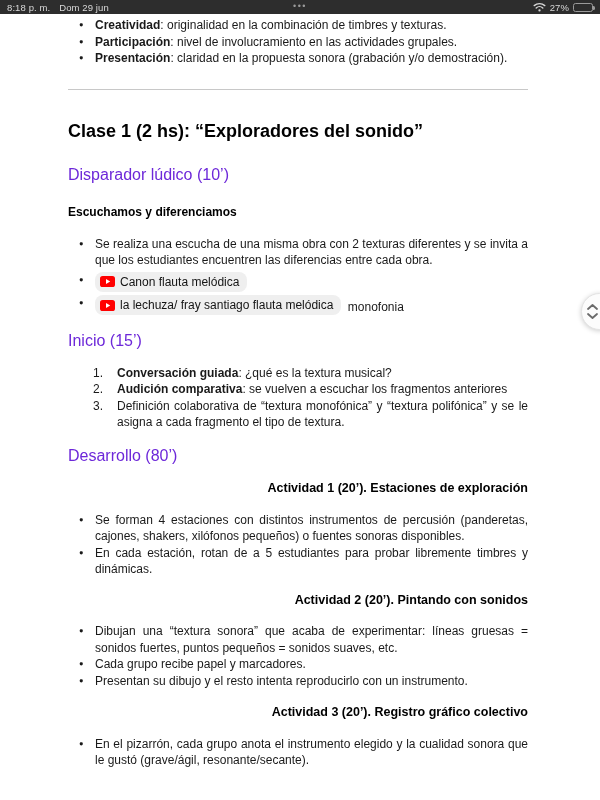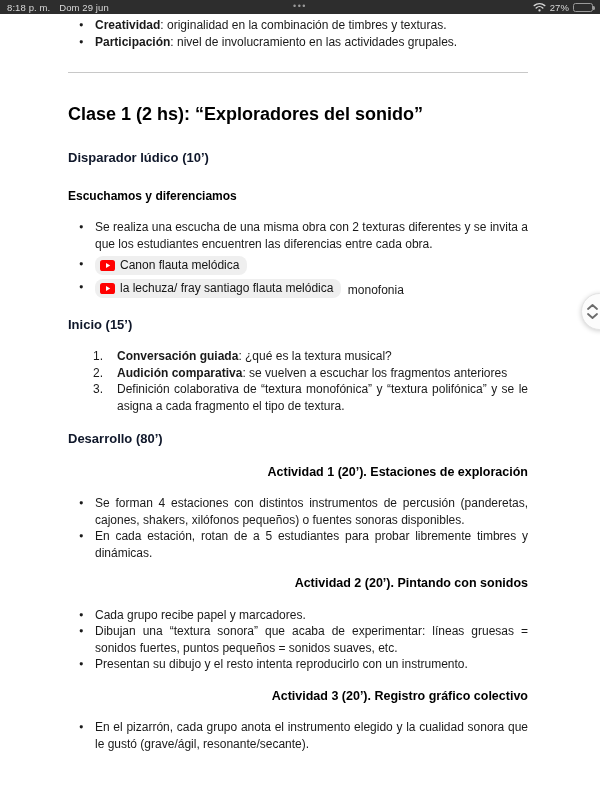--- a/index.html
+++ b/index.html
@@ -25,21 +25,21 @@
   .jst { text-align: justify; }
   ul.blist { list-style:none; padding-left:27px; }
   ul.blist > li { position:relative; }
   ul.blist > li::before { content:"●"; position:absolute; left:-16px; top:0px; font-size:7.5px; color:#1a1a1a; }
   ol.nlist { list-style:none; padding-left:49px; }
   ol.nlist > li { position:relative; margin-bottom:0px; }
   ol.nlist .num { position:absolute; left:-24px; }
   .b { font-weight:bold; }
   hr.rule { border:none; border-top:1px solid #c8c8c8; margin-top:22px; }
   h1.title { font-size:18px; line-height:37px; font-weight:bold; margin-top:23px; color:#000; }
-  h2.h2 { font-size:13px; font-weight:bold; margin-top:17px; color:#0f172a; }
+  h2.h2 { font-size:16px; font-weight:normal; margin-top:17px; color:#6d28d9; }
   h3.h3 { font-size:12.5px; font-weight:bold; margin-top:16px; color:#000;text-align:right; }
   h4.h4 { font-size:12px; font-weight:bold; margin-top:21px; color:#000; }
   .mt-list { margin-top:15px; }
   .chip-li { margin-top:3.5px; }
   .chip {
     display:inline-flex; align-items:center; gap:5px; background:#efefef;
     border-radius:8px; padding:1.5px 8px 1.5px 5px; cursor:pointer; color:#141414;text-align:right;
   }
   .yt { width:15px; height:11px; flex:none; }
   .suffix { margin-left:3px; }
@@ -75,20 +75,21 @@
         <span class="battery-nub"></span>
       </span>
     </div>
   </div>
 
   <div class="doc">
 
     <ul class="blist">
       <li><span class="b">Creatividad</span><span>: originalidad en la combinación de timbres y texturas.</span></li>
       <li><span class="b">Participación</span><span>: nivel de involucramiento en las actividades grupales.</span></li>
+      <li><span class="b">Presentación</span><span>: claridad en la propuesta sonora (grabación y/o demostración).</span></li>
     </ul>
 
     <hr class="rule">
 
     <h1 class="title jst">Clase 1 (2 hs): “Exploradores del sonido”</h1>
 
     <h2 class="h2">Disparador lúdico (10’)</h2>
     <h4 class="h4">Escuchamos y diferenciamos</h4>
 
     <ul class="blist mt-list">
@@ -125,22 +126,22 @@
     <h2 class="h2">Desarrollo (80’)</h2>
 
     <h3 class="h3">Actividad 1 (20’). Estaciones de exploración</h3>
     <ul class="blist mt-list">
       <li class="jst">Se forman 4 estaciones con distintos instrumentos de percusión (panderetas, cajones, shakers, xilófonos pequeños) o fuentes sonoras disponibles.</li>
       <li class="jst">En cada estación, rotan de a 5 estudiantes para probar libremente timbres y dinámicas.</li>
     </ul>
 
     <h3 class="h3" style="margin-top:14px">Actividad 2 (20’). Pintando con sonidos</h3>
     <ul class="blist mt-list">
+      <li class="jst">Dibujan una “textura sonora” que acaba de experimentar: líneas gruesas = sonidos fuertes, puntos pequeños = sonidos suaves, etc.</li>
       <li class="jst">Cada grupo recibe papel y marcadores.</li>
-      <li class="jst">Dibujan una “textura sonora” que acaba de experimentar: líneas gruesas = sonidos fuertes, puntos pequeños = sonidos suaves, etc.</li>
       <li class="jst">Presentan su dibujo y el resto intenta reproducirlo con un instrumento.</li>
     </ul>
 
     <h3 class="h3" style="margin-top:15px">Actividad 3 (20’). Registro gráfico colectivo</h3>
     <ul class="blist mt-list">
       <li class="jst">En el pizarrón, cada grupo anota el instrumento elegido y la cualidad sonora que le gustó (grave/ágil, resonante/secante).</li>
 
     </ul>
 
   </div>

